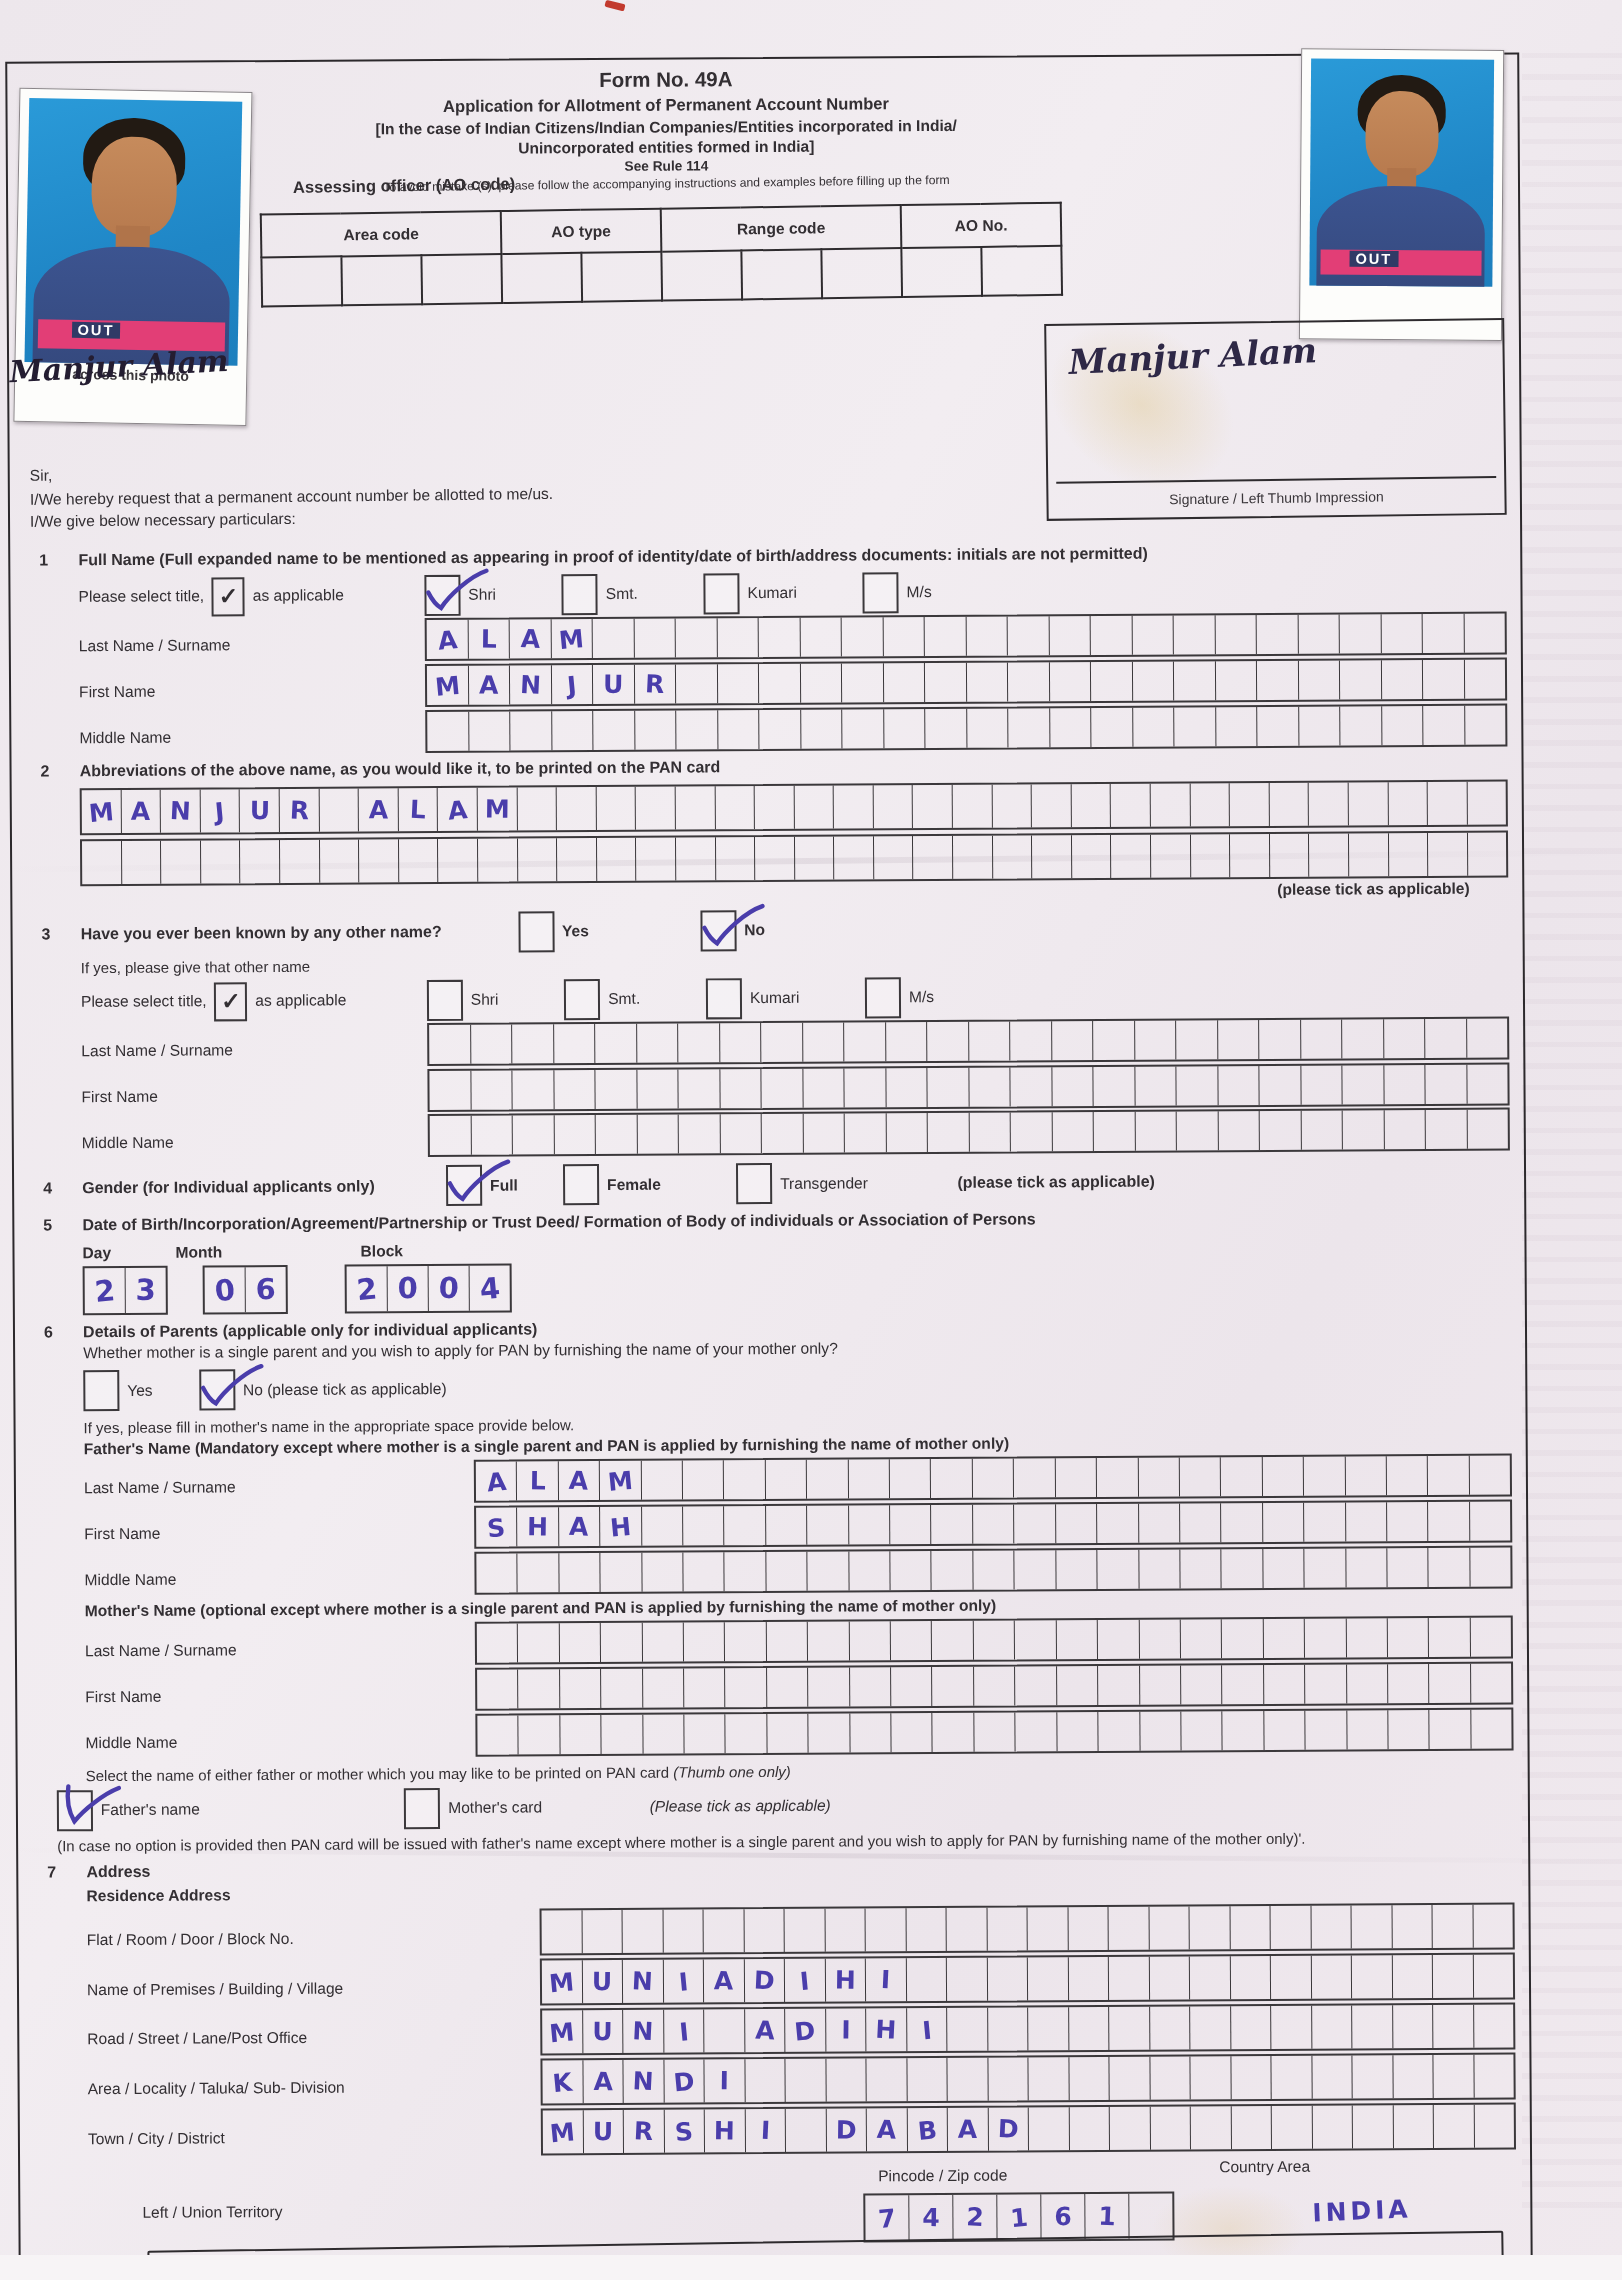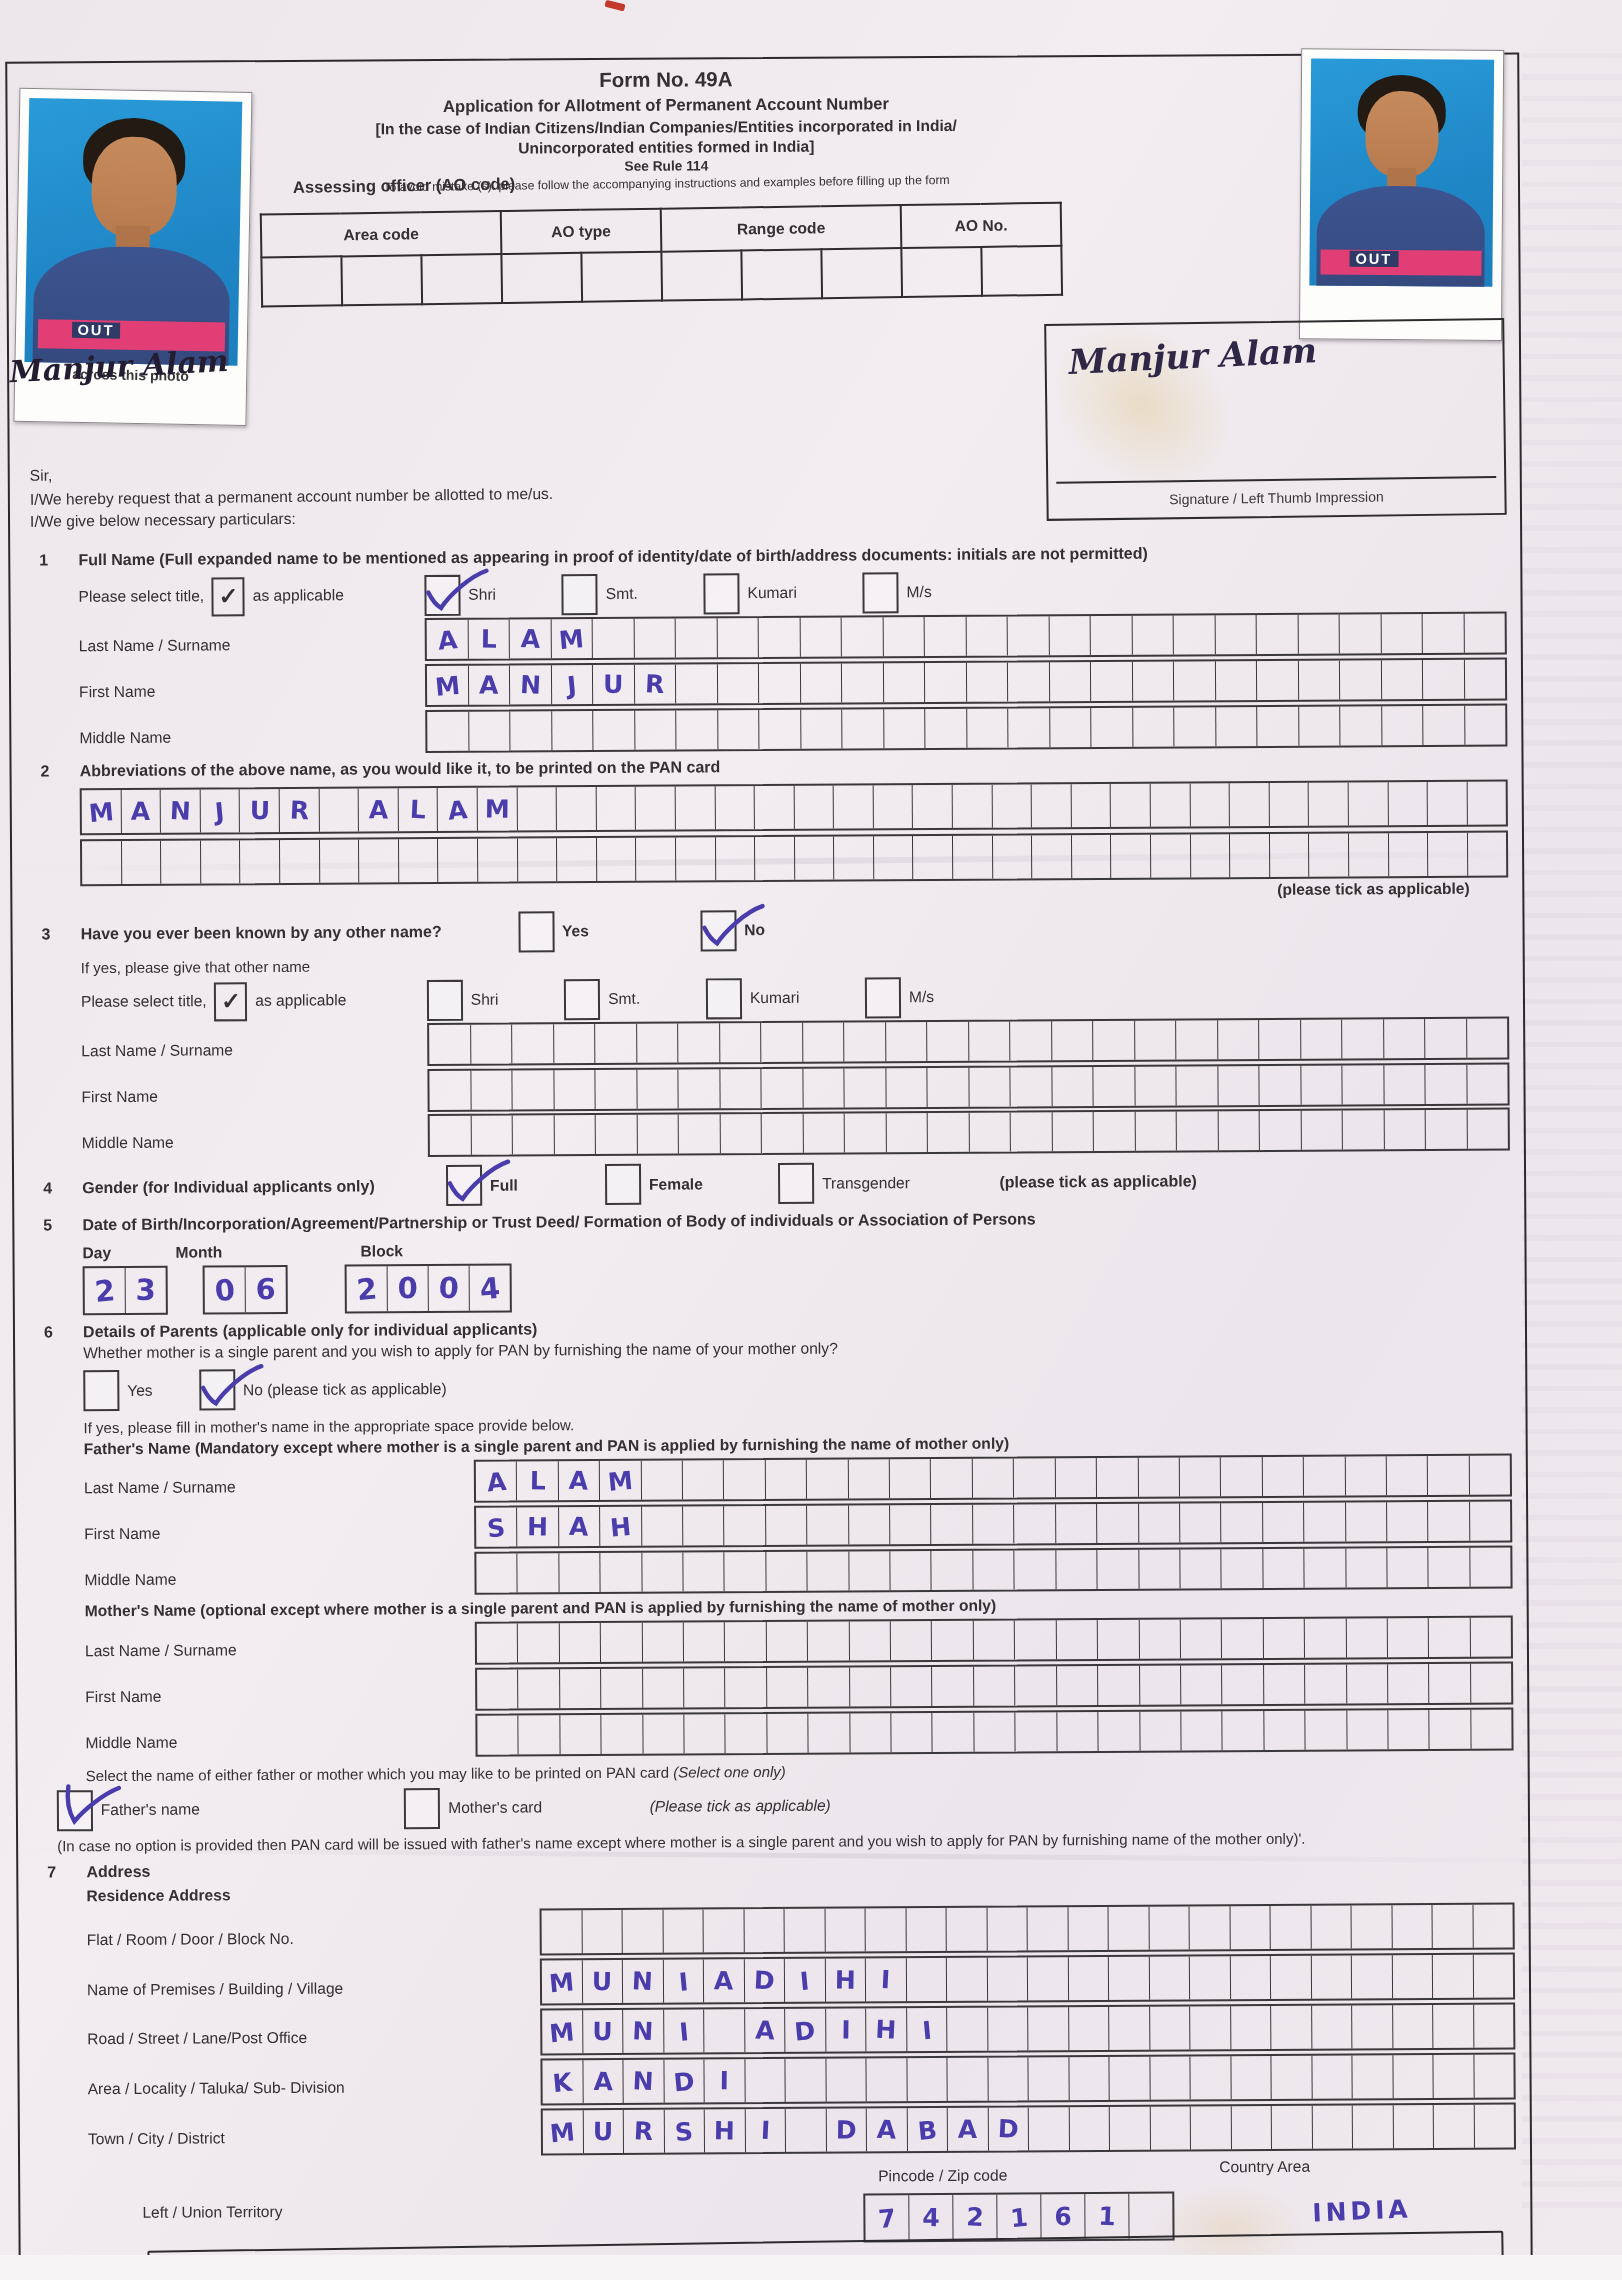--- a/index.html
+++ b/index.html
@@ -597,21 +597,21 @@
           <span class="sec-num">4</span>
           <span>Gender (for Individual applicants only)</span>
           <span class="cb-row" style="margin-left:54px;">
               <span class="cb">
                 <svg class="ink" viewBox="0 0 70 56">
                   <path d="M6 30 C10 38,14 43,19 46 C27 34,48 14,66 8"></path>
                 </svg>
               </span>
               <span class="cb-lab" style="font-weight:bold;">Full</span>
             </span>
-          <span class="cb-row" style="margin-left:66px;">
+          <span class="cb-row" style="margin-left:24px;">
               <span class="cb"></span>
               <span class="cb-lab" style="font-weight:bold;">Female</span>
             </span>
           <span class="cb-row" style="margin-left:54px;">
               <span class="cb"></span>
               <span class="cb-lab" style="font-weight:normal;">Transgender</span>
             </span>
           <span style="margin-left:68px;">(please tick as applicable)</span>
         </div>
       </div>
@@ -875,21 +875,21 @@
                 <div class="cell"></div>
                 <div class="cell"></div>
                 <div class="cell"></div>
                 <div class="cell"></div>
                 <div class="cell"></div>
                 <div class="cell"></div>
                 <div class="cell"></div>
               </div>
             </div>
           <div style="font-size:15px;margin:7.8px 0 5.9px;">
-            <span>Select the name of either father or mother which you may like to be printed on PAN card </span><span class="it">(Select one only)</span>
+            <span>Select the name of either father or mother which you may like to be printed on PAN card </span><span class="it">(Thumb one only)</span>
           </div>
           <div class="cb-row" style="margin-left:-29px;margin-bottom:5.9px;">
             <span class="cb">
                 <svg class="ink" viewBox="0 0 70 56">
                   <path d="M14 8 C12 22,14 34,20 44 C30 32,50 16,66 10"></path>
                 </svg>
               </span>
               <span class="cb-lab">Father's name</span>
             <span style="width:185px;"></span>
             <span class="cb"></span>

